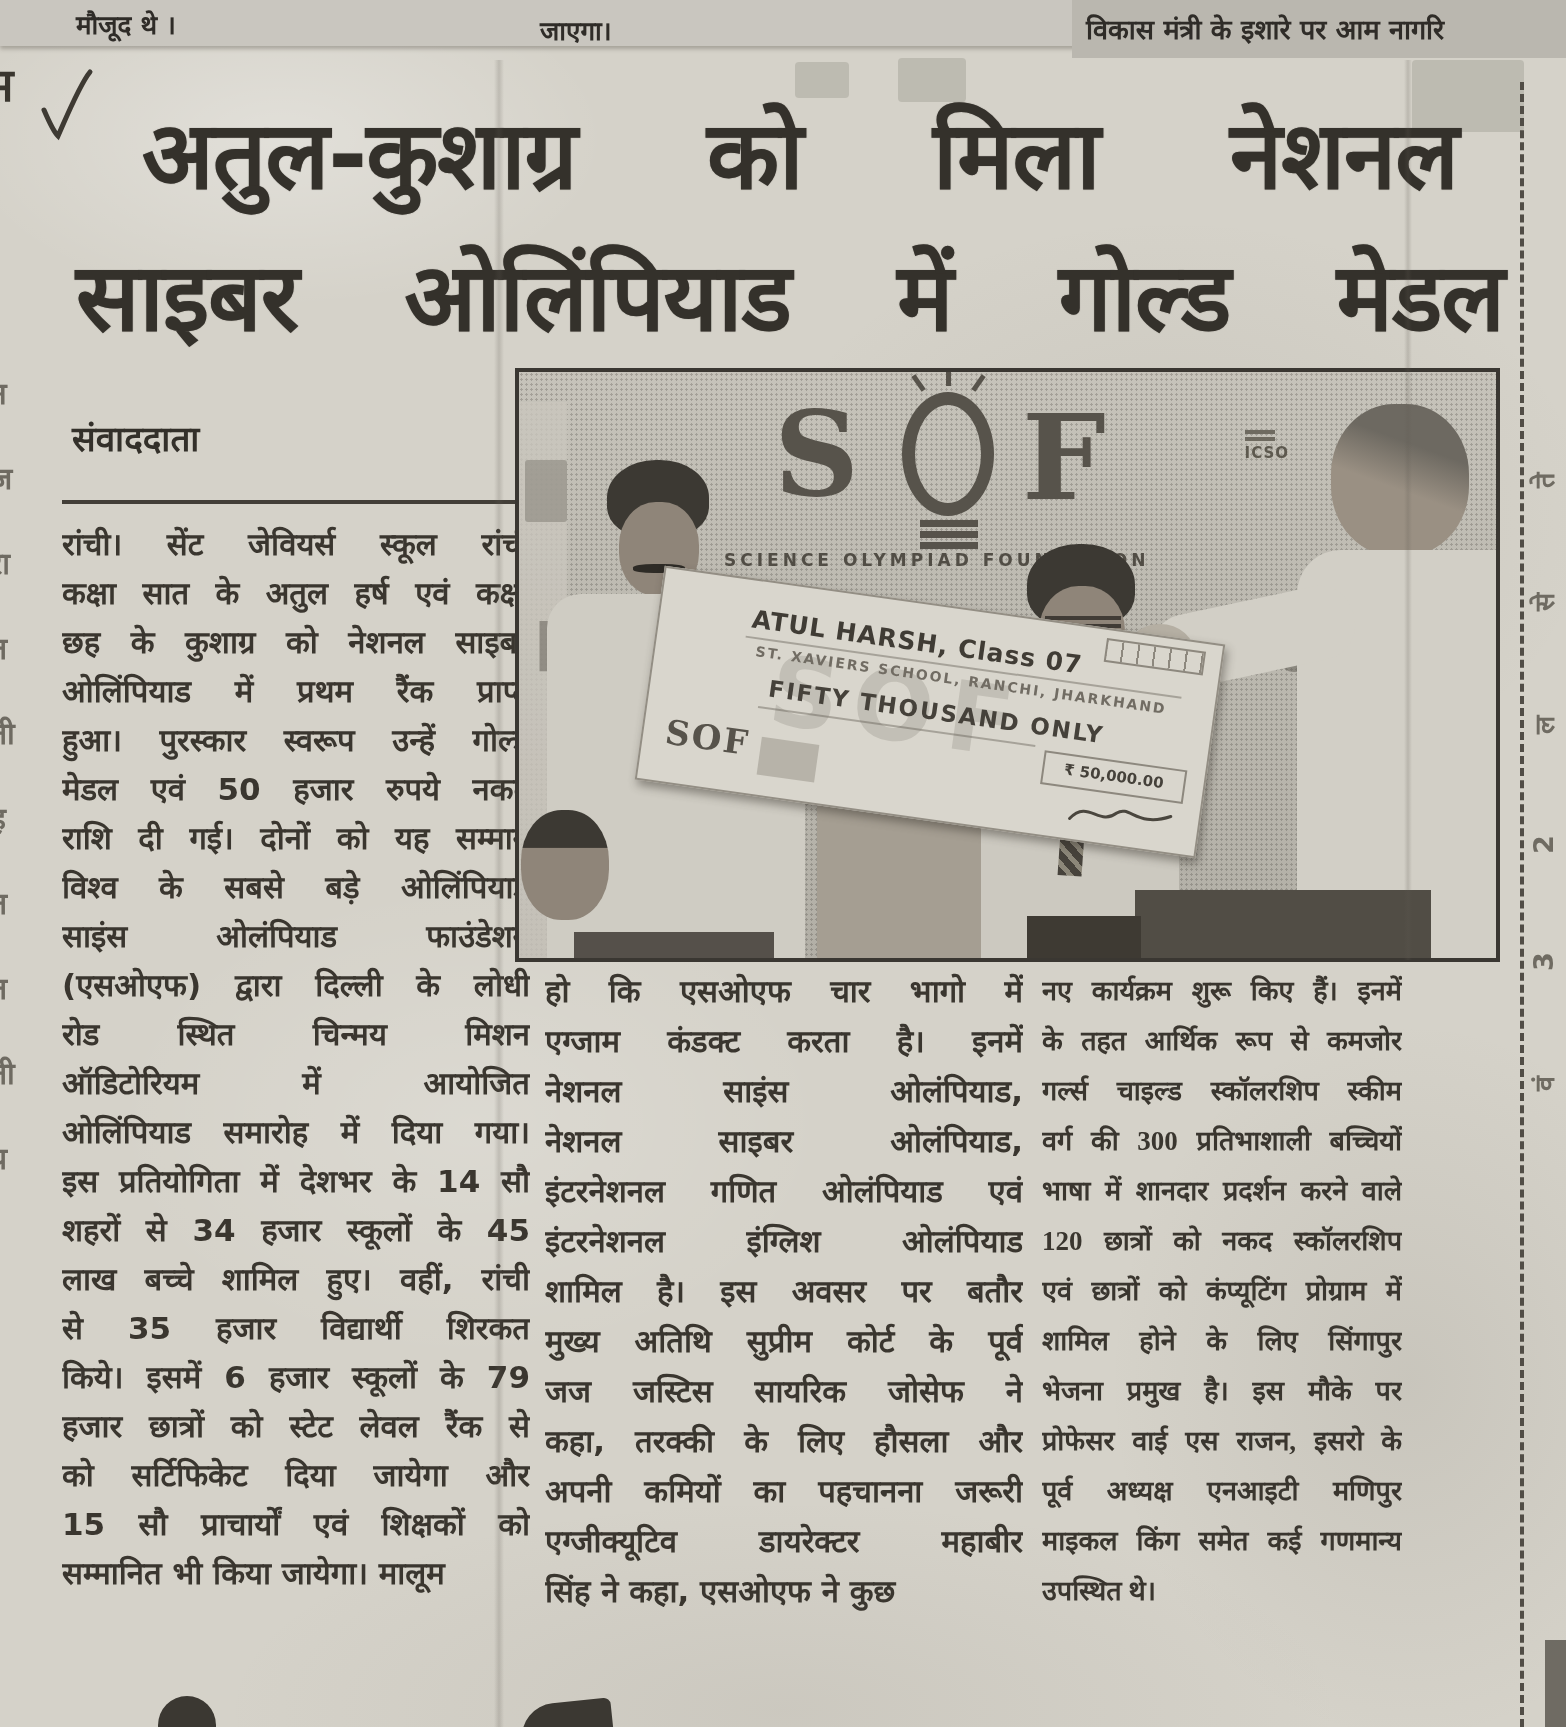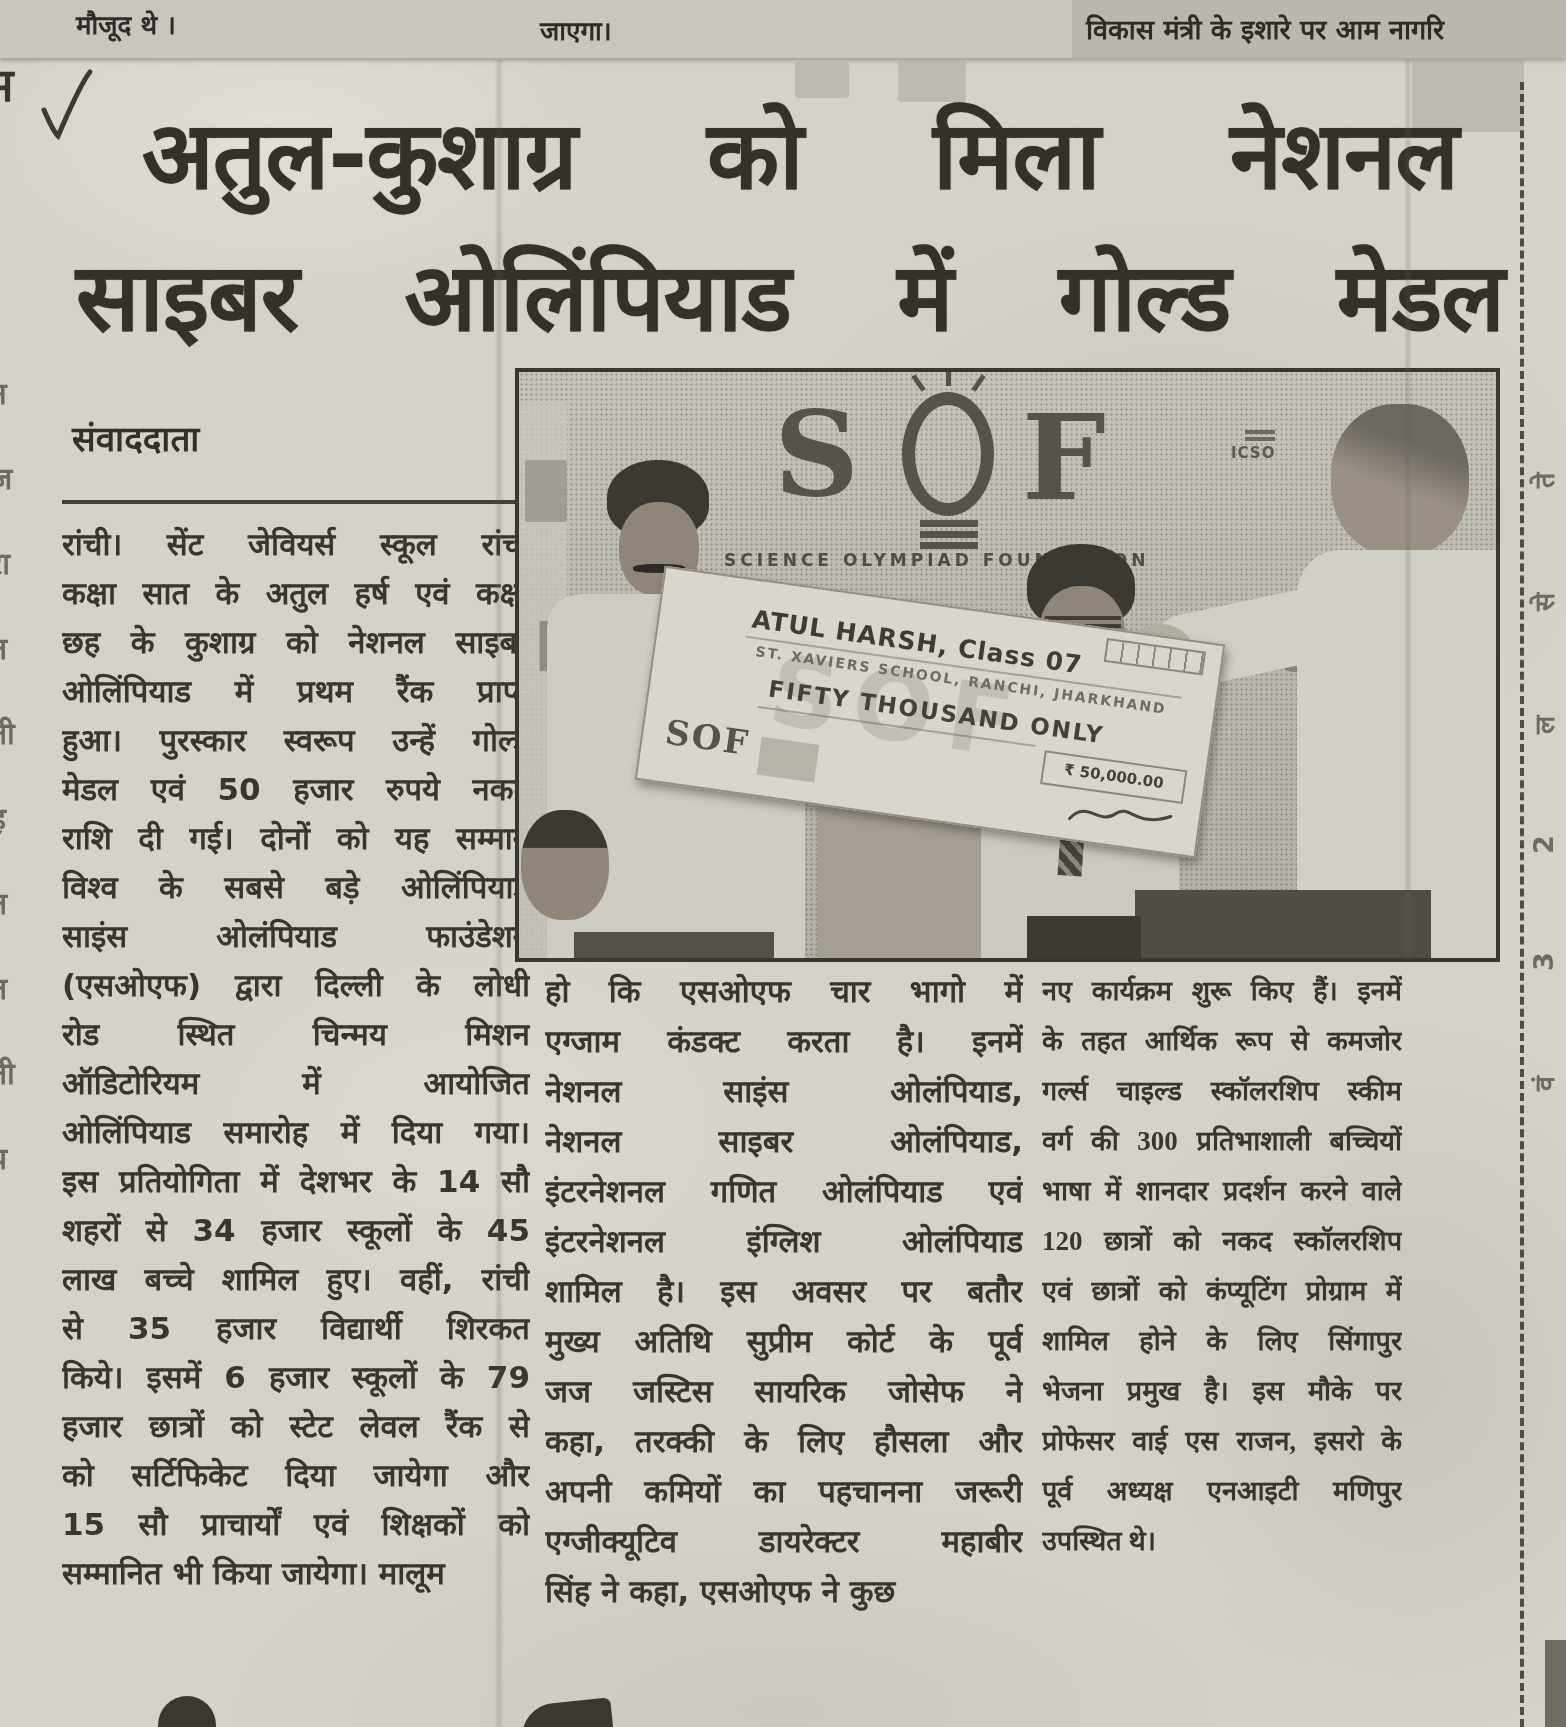--- a/index.html
+++ b/index.html
@@ -13,21 +13,21 @@
   .paper-tex{position:absolute;inset:0;pointer-events:none;
     background:
       radial-gradient(ellipse 500px 260px at 18% 8%, rgba(255,255,255,.30), transparent 65%),
       radial-gradient(ellipse 700px 500px at 75% 30%, rgba(110,105,95,.10), transparent 60%),
       radial-gradient(ellipse 600px 400px at 30% 65%, rgba(255,255,255,.16), transparent 60%),
       radial-gradient(ellipse 500px 600px at 90% 80%, rgba(110,105,95,.12), transparent 60%),
       radial-gradient(ellipse 800px 300px at 50% 99%, rgba(120,114,104,.10), transparent 70%);
   }
   .crease{position:absolute;pointer-events:none;background:linear-gradient(90deg,transparent,rgba(95,90,82,.22),transparent);}
   
-  .top-strip{position:absolute;left:0;top:0;width:1566px;height:58px;background:#c9c6bf;
+  .top-strip{position:absolute;left:0;top:0;width:1566px;height:46px;background:#c9c6bf;
     box-shadow:0 3px 4px rgba(80,75,66,.35);}
   .top-strip .frag{position:absolute;font-weight:700;font-size:26px;color:#2f2c28;white-space:nowrap;}
   .top-strip .right-panel{position:absolute;left:1072px;top:0;width:494px;height:58px;background:#bab7af;}
   
   .headline{position:absolute;font-weight:800;color:#34312b;line-height:1.45;
     text-align:justify;text-align-last:justify;letter-spacing:-1px;
     text-shadow:0 0 1px rgba(52,48,42,.55);white-space:nowrap;overflow:visible;}
   #hl1{left:142px;top:88px;width:1316px;font-size:94px;}
   #hl2{left:76px;top:230px;width:1428px;font-size:94px;}
   
@@ -59,21 +59,21 @@
   
   .soflogo{left:255px;top:12px;width:420px;height:160px;}
   .soflogo .ltr{position:absolute;font-weight:700;font-size:118px;color:#57534b;font-family:"DejaVu Serif","Liberation Serif",serif;}
   .soflogo .o-ring{position:absolute;left:128px;top:8px;width:92px;height:124px;border:13px solid #57534b;border-radius:50%;box-sizing:border-box;}
   .soflogo .ray{position:absolute;width:5px;height:18px;background:#57534b;}
   .soflogo .bars{position:absolute;left:146px;top:136px;width:58px;}
   .soflogo .bars div{position:static;display:block;height:7px;background:#57534b;margin-bottom:4px;}
   .sof-caption{left:205px;top:178px;width:600px;font-size:17px;font-weight:700;letter-spacing:4px;color:#514d45;white-space:nowrap;}
   .banner-text{left:15px;top:238px;font-size:66px;font-weight:800;letter-spacing:8px;color:rgba(92,88,80,.50);white-space:nowrap;}
   .banner-ony{left:778px;top:242px;font-size:56px;font-weight:800;color:#e6e3da;text-shadow:0 0 3px rgba(60,56,50,.4);}
-  .icso{left:712px;top:58px;width:58px;height:100px;font-size:15px;font-weight:700;color:#5d594f;letter-spacing:1px;line-height:17px;text-align:left;}
+  .icso{left:712px;top:58px;width:58px;height:100px;font-size:15px;font-weight:700;color:#5d594f;letter-spacing:1px;line-height:17px;text-align:right;}
   .icso .bars{position:static;display:block;margin:0 auto 4px auto;width:30px;}
   .icso .bars div{position:static;height:4px;background:#6e6a60;margin-bottom:3px;}
   .dark-box{left:888px;top:372px;width:78px;height:92px;background:#48443d;color:#cdc9bf;font-weight:800;font-size:30px;line-height:92px;text-align:center;letter-spacing:2px;}
   .dark-box::after{content:"";position:absolute;left:18px;top:28px;width:34px;height:34px;background:#9a958a;transform:rotate(45deg);opacity:.55;}
   
   .hair{background:#3c3933;border-radius:48% 48% 40% 40%;}
   .face{background:#8f8579;border-radius:46%;}
   .shirt{background:#cfccc3;border-radius:34px 54px 0 0;}
   .p-lman-hair{left:88px;top:88px;width:102px;height:78px;}
   .p-lman-face{left:100px;top:130px;width:80px;height:94px;}
@@ -200,20 +200,21 @@
     <div class="line">के तहत आर्थिक रूप से कमजोर</div>
     <div class="line">गर्ल्स चाइल्ड स्कॉलरशिप स्कीम</div>
     <div class="line">वर्ग की 300 प्रतिभाशाली बच्चियों</div>
     <div class="line">भाषा में शानदार प्रदर्शन करने वाले</div>
     <div class="line">120 छात्रों को नकद स्कॉलरशिप</div>
     <div class="line">एवं छात्रों को कंप्यूटिंग प्रोग्राम में</div>
     <div class="line">शामिल होने के लिए सिंगापुर</div>
     <div class="line">भेजना प्रमुख है। इस मौके पर</div>
     <div class="line">प्रोफेसर वाई एस राजन, इसरो के</div>
     <div class="line">पूर्व अध्यक्ष एनआइटी मणिपुर</div>
+    <div class="line">माइकल किंग समेत कई गणमान्य</div>
     <div class="line">उपस्थित थे।</div>
   </div>
 
 <div class="photo">
   <div class="pillar"></div>
   <div class="small-logo-left"></div>
 
   <div class="soflogo">
     <span class="ltr" style="left:0;top:0;">S</span>
     <span class="o-ring"></span>

